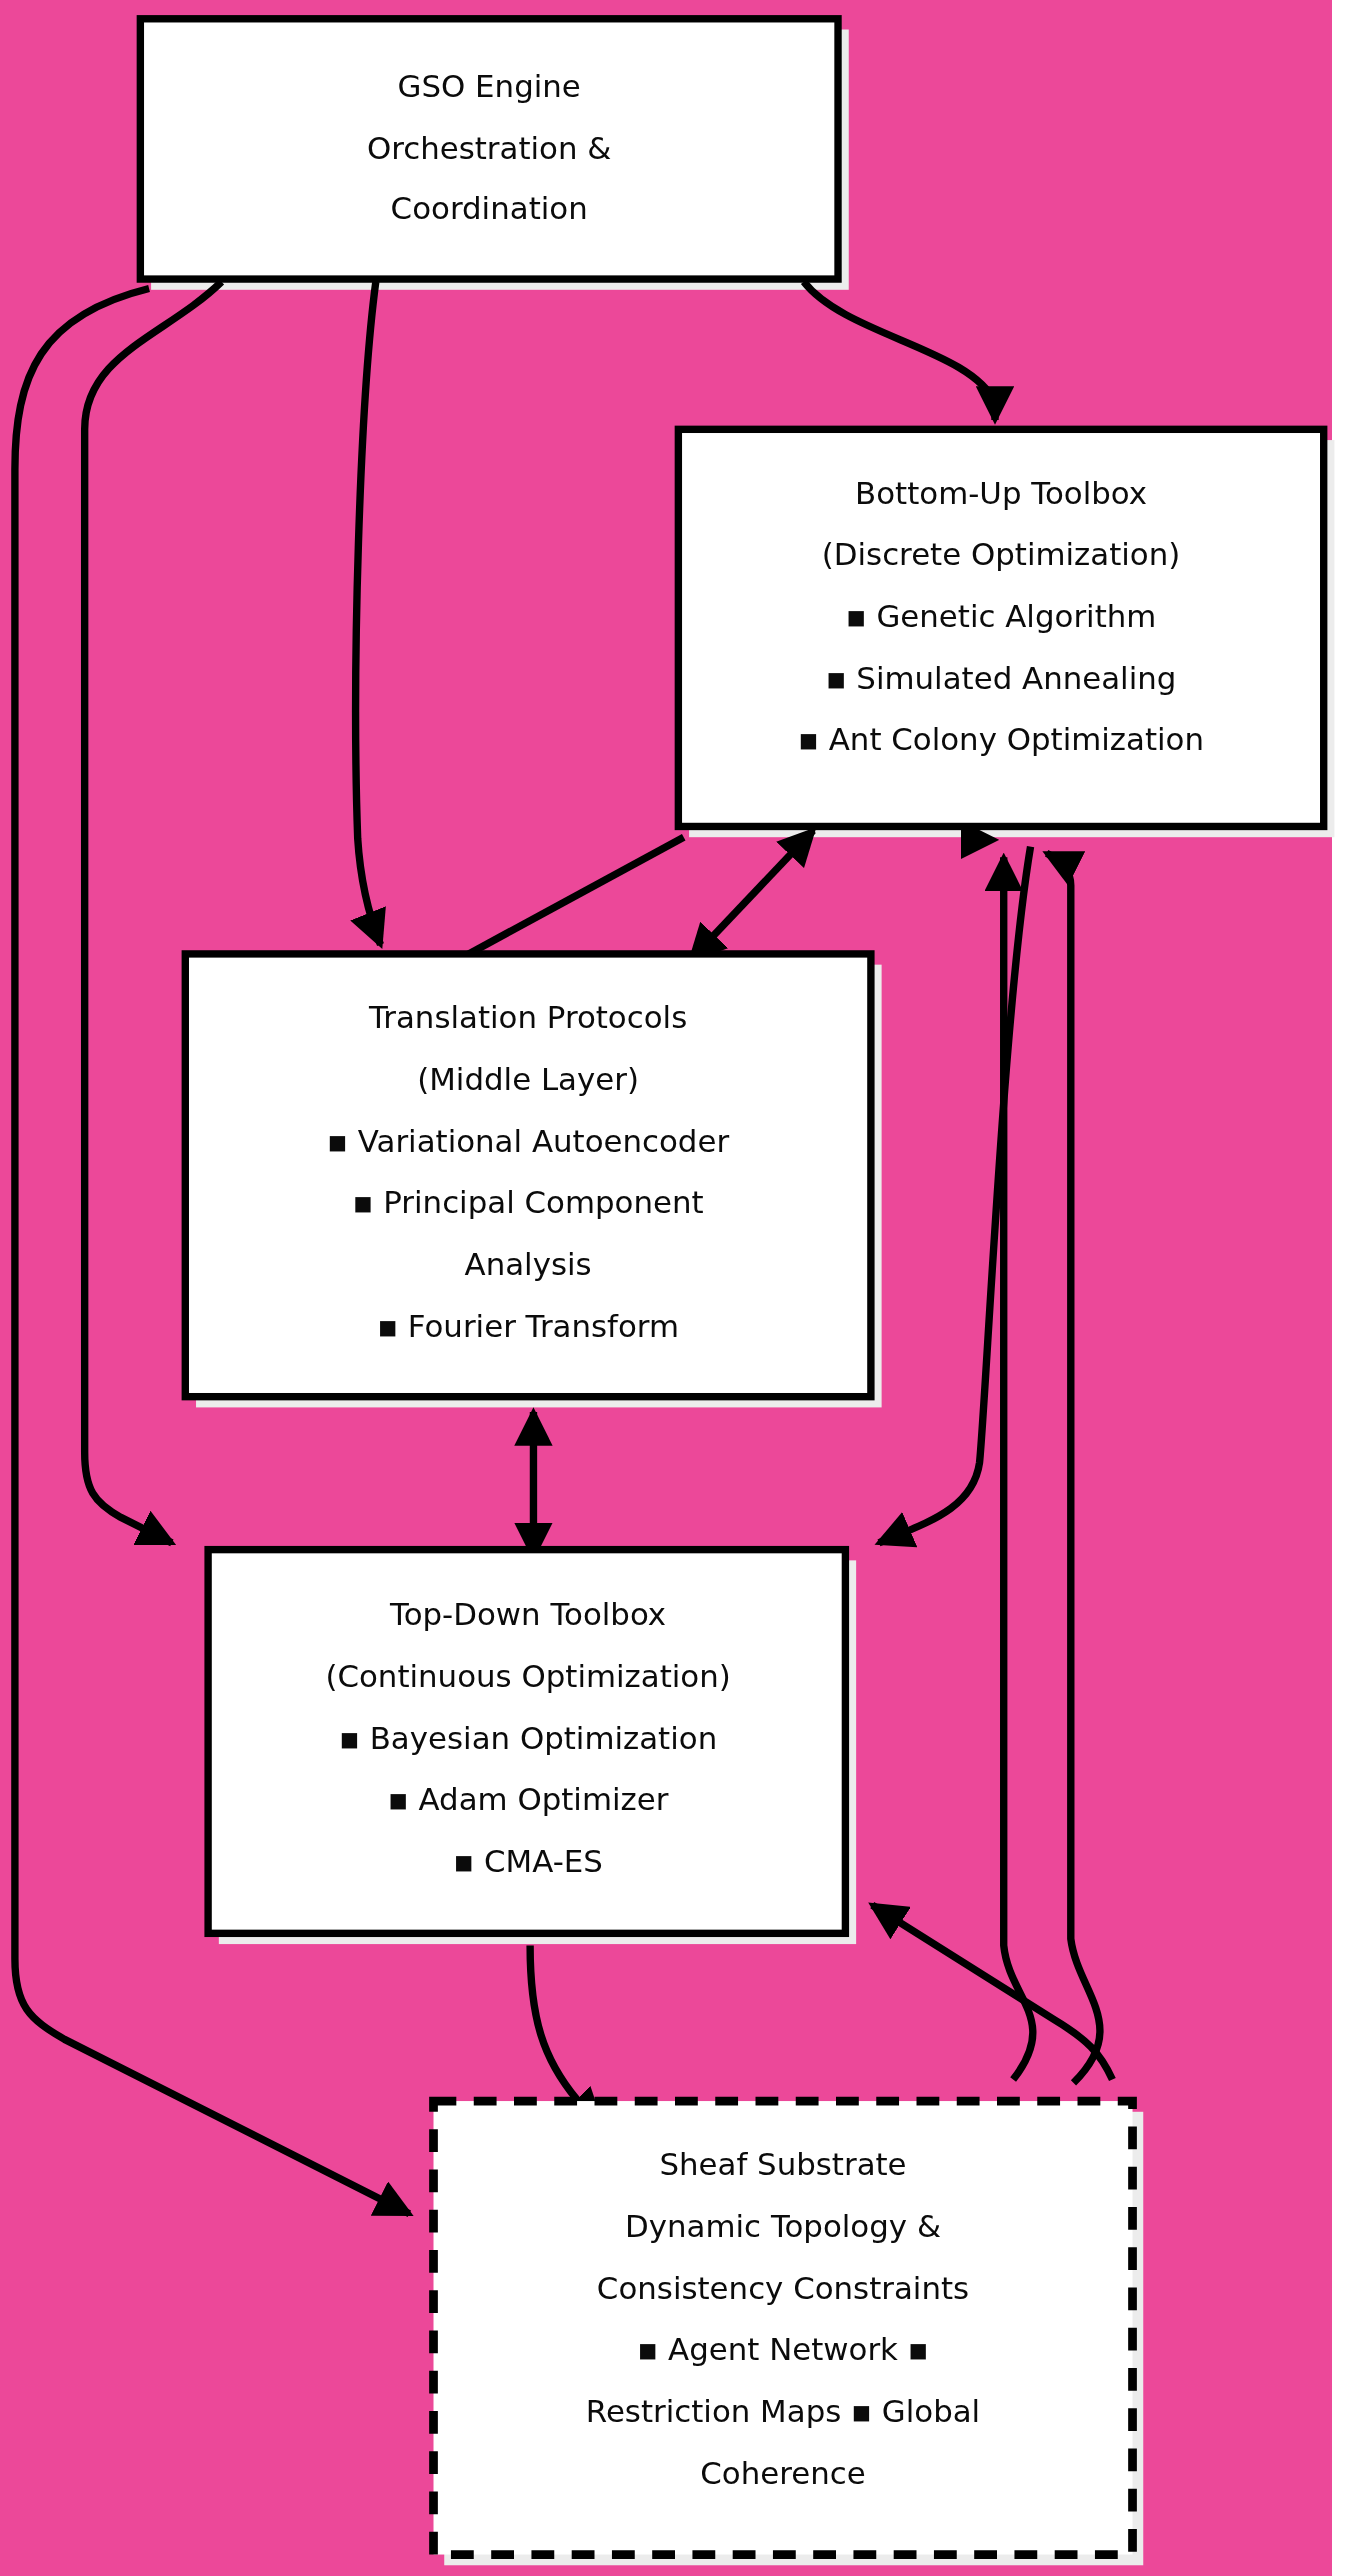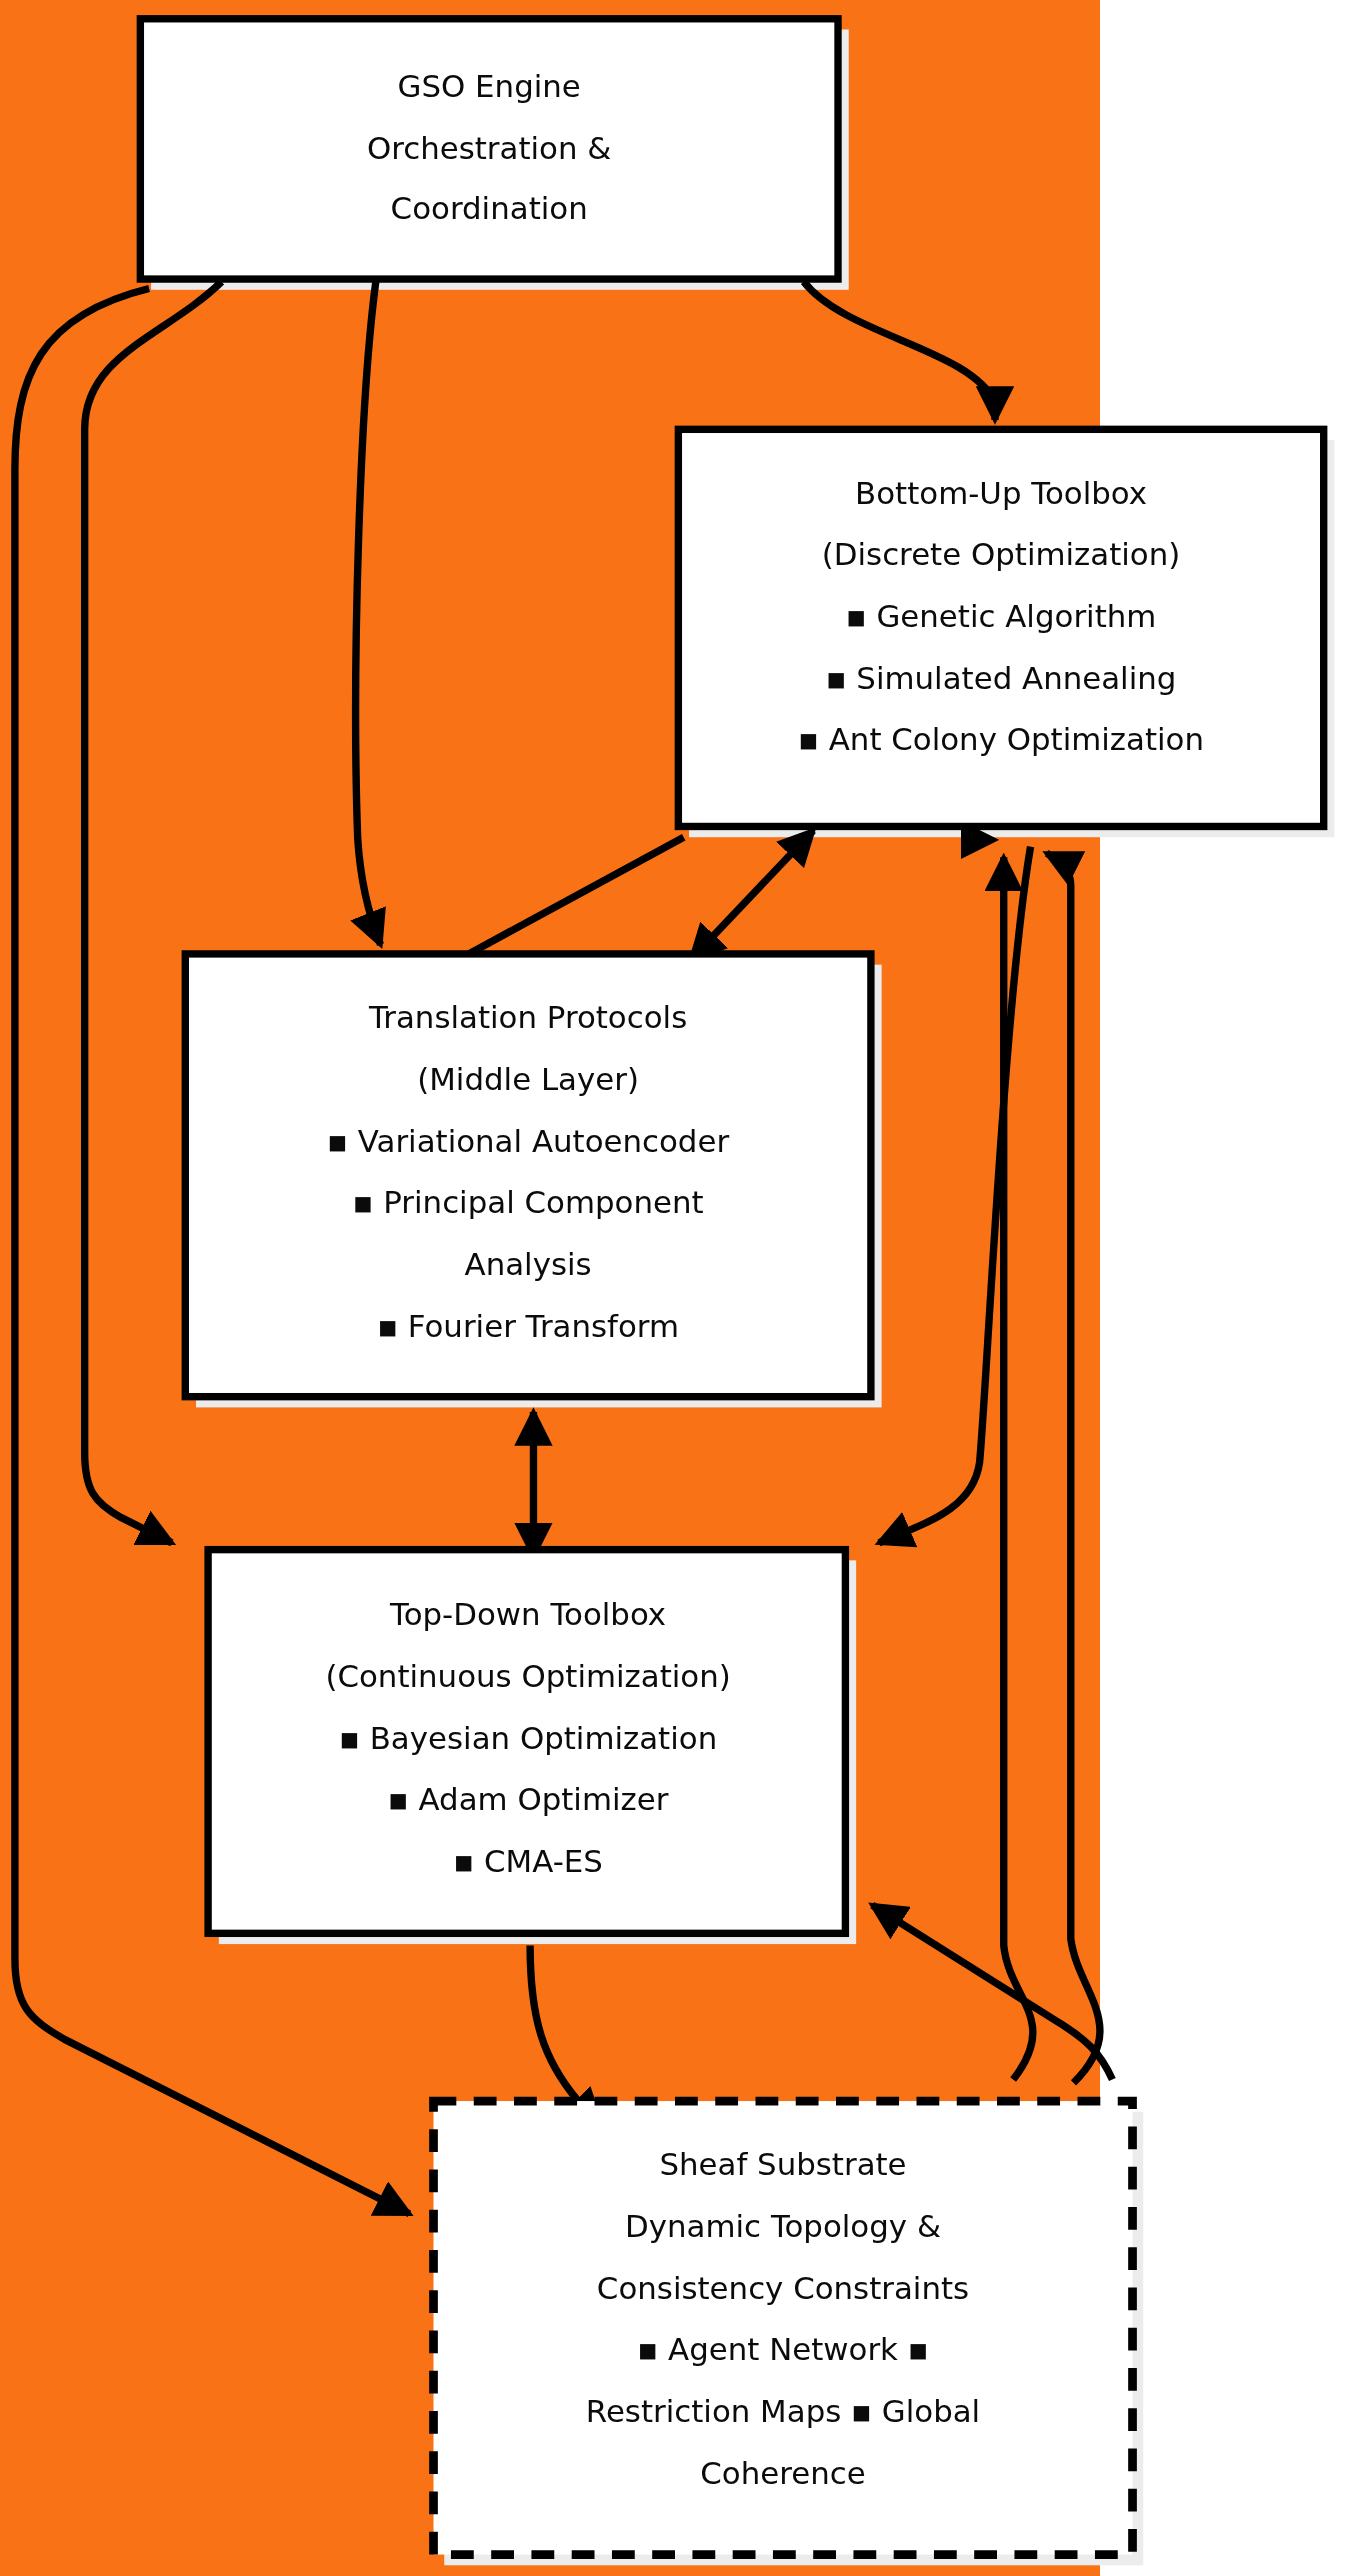--- a/index.html
+++ b/index.html
@@ -1,21 +1,21 @@
 <!DOCTYPE html>
 <html style="font-size:10.7px"><head>
 <meta charset="utf-8">
 <style>
   html,body{margin:0;padding:0;background:#ffffff;}
   body{
     width:1348px;height:2576px;
     font-family:"DejaVu Sans Condensed","Liberation Sans",sans-serif;
     overflow:hidden;
   }
-  #diagram-root{position:relative;width:1100px;height:2576px;background:#f97316;}
+  #diagram-root{position:relative;width:1332px;height:2576px;background:#ec4899;}
   svg.layer{position:absolute;top:0;left:0;width:1348px;height:2576px;}
   .node-text{
     font-family:"DejaVu Sans","Liberation Sans",sans-serif;
     font-size:46px;
     fill:#0b0b0b;
     text-anchor:middle;
     dominant-baseline:middle;
   }
   .edge{fill:none;stroke:#000000;stroke-width:11;stroke-linecap:butt;stroke-linejoin:round;}
   .box-solid{fill:#ffffff;stroke:#000000;stroke-width:11;}

